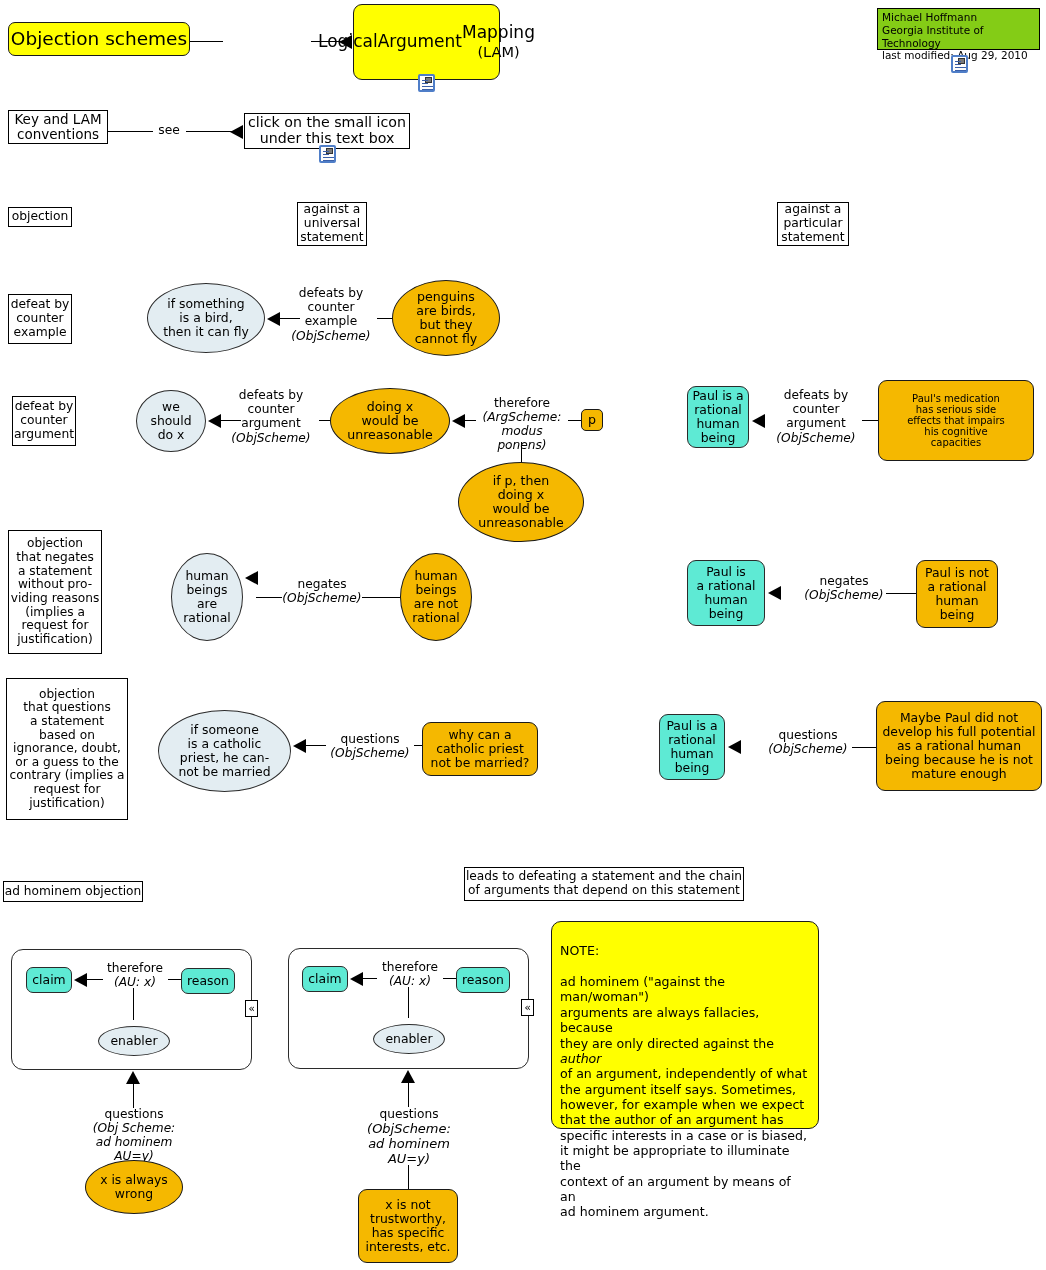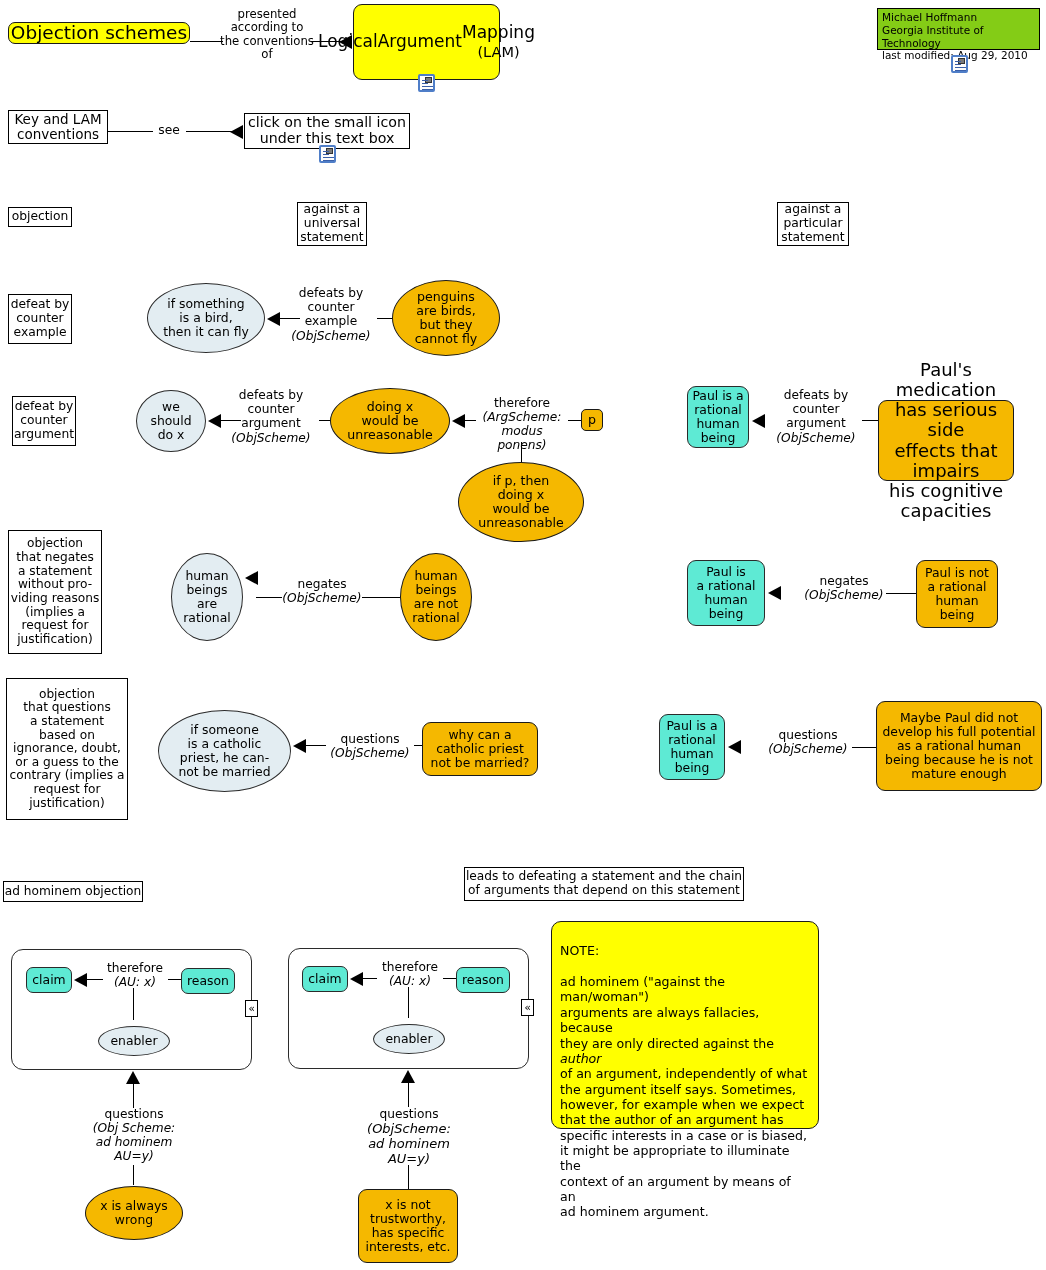--- a/index.html
+++ b/index.html
@@ -129,27 +129,23 @@
 Georgia Institute of Technology
 last modified: Aug 29, 2010</div>
   <div class="docicon" style="left:951px;top:55px;">
     <div class="pic"></div>
     <div class="ln" style="top:4px;width:6px;"></div>
     <div class="ln" style="top:7px;width:6px;"></div>
     <div class="ln" style="top:10px;width:11px;"></div>
     <div class="ln" style="top:13px;width:11px;"></div>
   </div>
 
-  <div class="node rrect yellow" style="left:8px;top:22px;width:182px;height:22px;font-size:18.5px;border-radius:7px;">Objection schemes</div>
+  <div class="node rrect yellow" style="left:8px;top:22px;width:182px;height:34px;font-size:18.5px;border-radius:7px;">Objection schemes</div>
 
   <div class="hline" style="left:190px;top:41px;width:33px;"></div>
-  <div class="lbl" style="left:215px;top:8px;width:104px;font-size:11.7px;">presented
-according to
-the conventions
-of</div>
   <div class="hline" style="left:311px;top:41px;width:36px;"></div>
   <div class="arrow-l" style="left:339px;top:35px;"></div>
 
   <div class="node rrect yellow" style="left:353px;top:4px;width:147px;height:76px;border-radius:9px;font-size:17px;"><div>Logical</div><div>Argument</div><div>Mapping<span style="font-size: 14.5px;"> (LAM)</span></div></div>
 
   <div class="docicon" style="left:418px;top:74px;">
     <div class="pic"></div>
     <div class="ln" style="top:4px;width:6px;"></div>
     <div class="ln" style="top:7px;width:6px;"></div>
     <div class="ln" style="top:10px;width:11px;"></div>
@@ -234,21 +230,21 @@
   <div class="node rrect" style="left:687px;top:386px;width:62px;height:62px;font-size:12.4px;">Paul is a
 rational
 human
 being</div>
   <div class="arrow-l" style="left:752px;top:414px;"></div>
   <div class="lbl" style="left:768px;top:389px;width:96px;font-size:12.2px;">defeats by
 counter
 argument</div>
   <div class="lbl ital" style="left:768px;top:432px;width:96px;font-size:12.2px;">(ObjScheme)</div>
   <div class="hline" style="left:862px;top:420px;width:16px;"></div>
-  <div class="node rrect orange" style="left:878px;top:380px;width:136px;height:81px;font-size:18px;margin-top:20px;">Paul's medication
+  <div class="node rrect orange" style="left:878px;top:380px;width:156px;height:81px;font-size:10px;">Paul's medication
 has serious side
 effects that impairs
 his cognitive
 capacities</div>
 
   <div class="node plain" style="left:8px;top:530px;width:94px;height:124px;font-size:12.2px;">objection
 that negates
 a statement
 without pro-
 viding reasons
@@ -336,21 +332,21 @@
   <div class="node ellipse" style="left:98px;top:1026px;width:72px;height:30px;font-size:12.4px;">enabler</div>
   <div class="chev" style="left:245px;top:1000px;">«</div>
 
   <div class="arrow-u" style="left:126px;top:1071px;"></div>
   <div class="vline" style="left:133px;top:1083px;height:25px;"></div>
   <div class="lbl" style="left:88px;top:1108px;width:92px;font-size:12.2px;">questions</div>
   <div class="lbl ital" style="left:88px;top:1122px;width:92px;font-size:12.2px;">(Obj Scheme:
 ad hominem
 AU=y)</div>
   <div class="vline" style="left:133px;top:1165px;height:20px;"></div>
-  <div class="node ellipse orange" style="left:85px;top:1186px;width:98px;height:54px;font-size:12.4px;">x is always
+  <div class="node ellipse orange" style="left:85px;top:1160px;width:98px;height:54px;font-size:12.4px;">x is always
 wrong</div>
 
   <div class="bigframe" style="position:absolute;left:288px;top:948px;width:239px;height:119px;"></div>
   <div class="node rrect" style="left:302px;top:966px;width:46px;height:26px;font-size:12.4px;border-radius:7px;">claim</div>
   <div class="arrow-l" style="left:350px;top:972px;"></div>
   <div class="hline" style="left:361px;top:978px;width:16px;"></div>
   <div class="lbl" style="left:375px;top:961px;width:70px;font-size:12.2px;">therefore</div>
   <div class="lbl ital" style="left:375px;top:975px;width:70px;font-size:12.2px;">(AU: x)</div>
   <div class="hline" style="left:443px;top:978px;width:13px;"></div>
   <div class="node rrect" style="left:456px;top:967px;width:54px;height:26px;font-size:12.4px;border-radius:7px;">reason</div>

